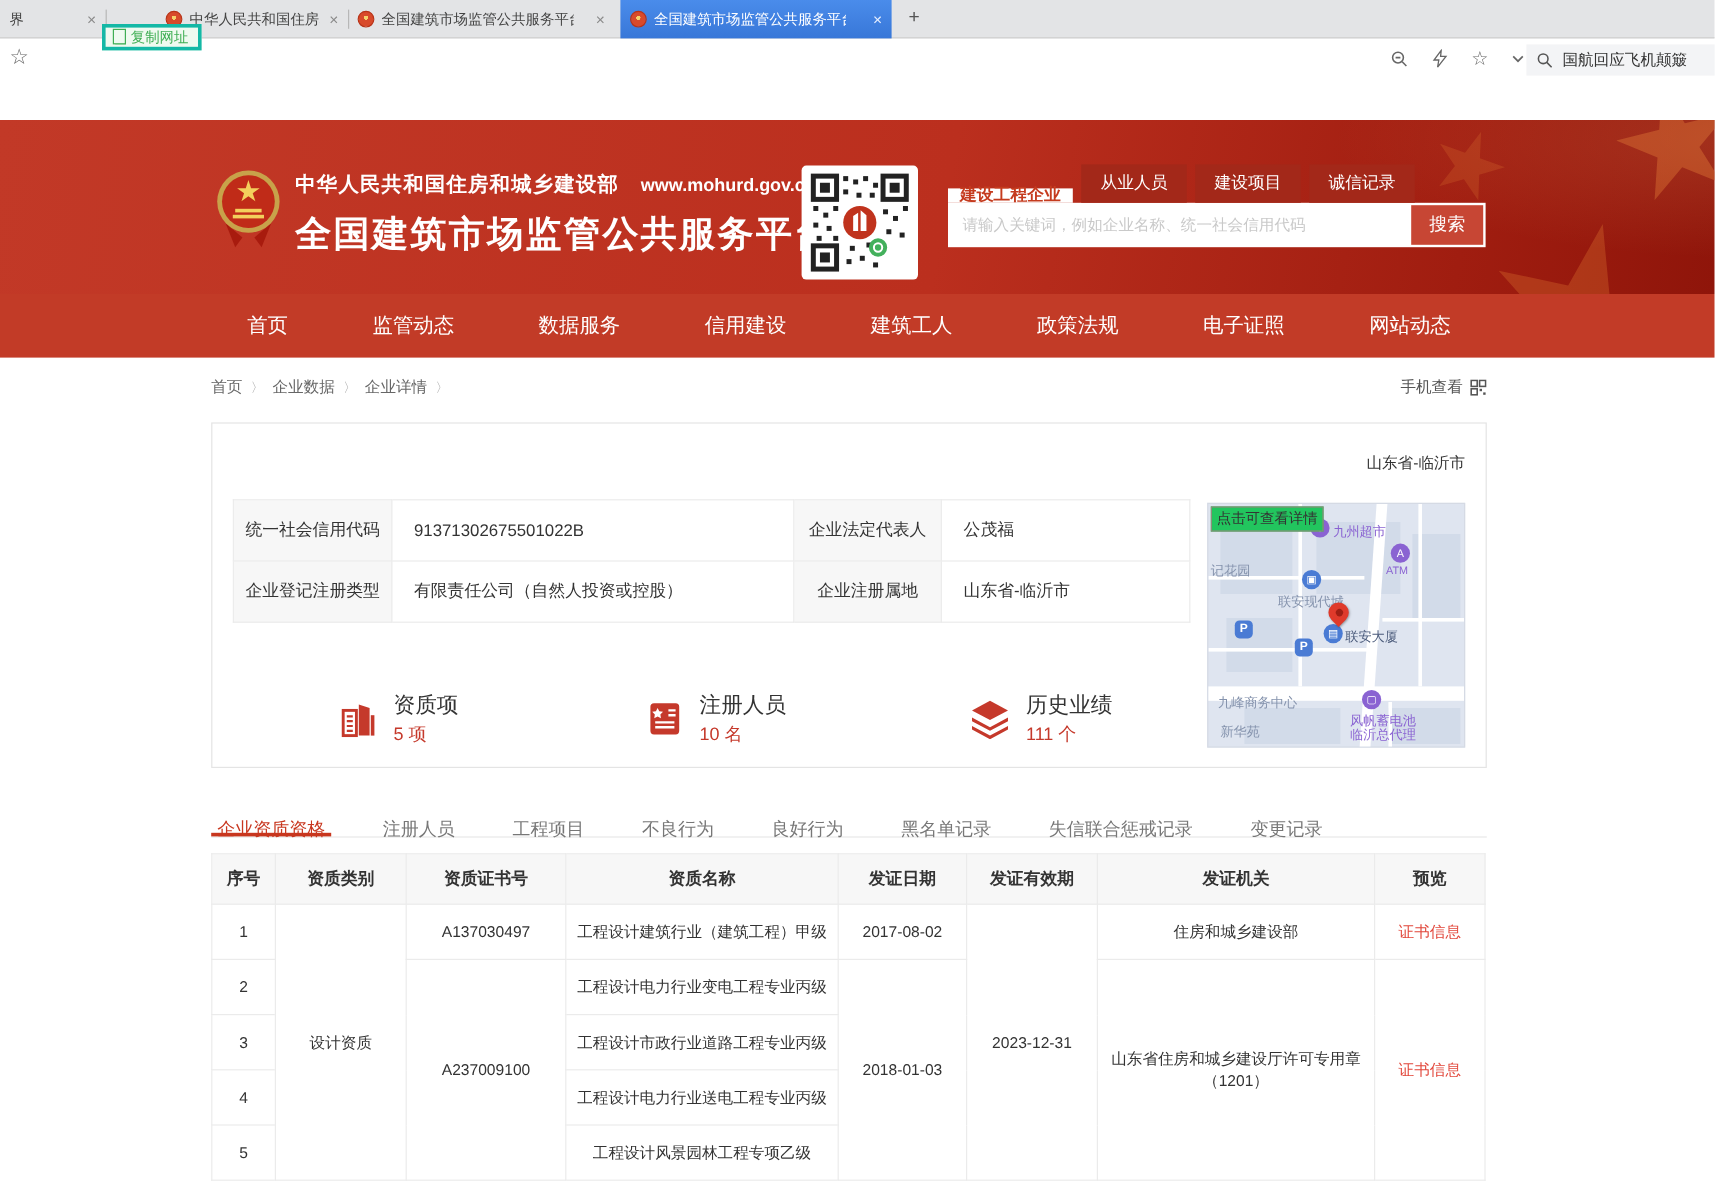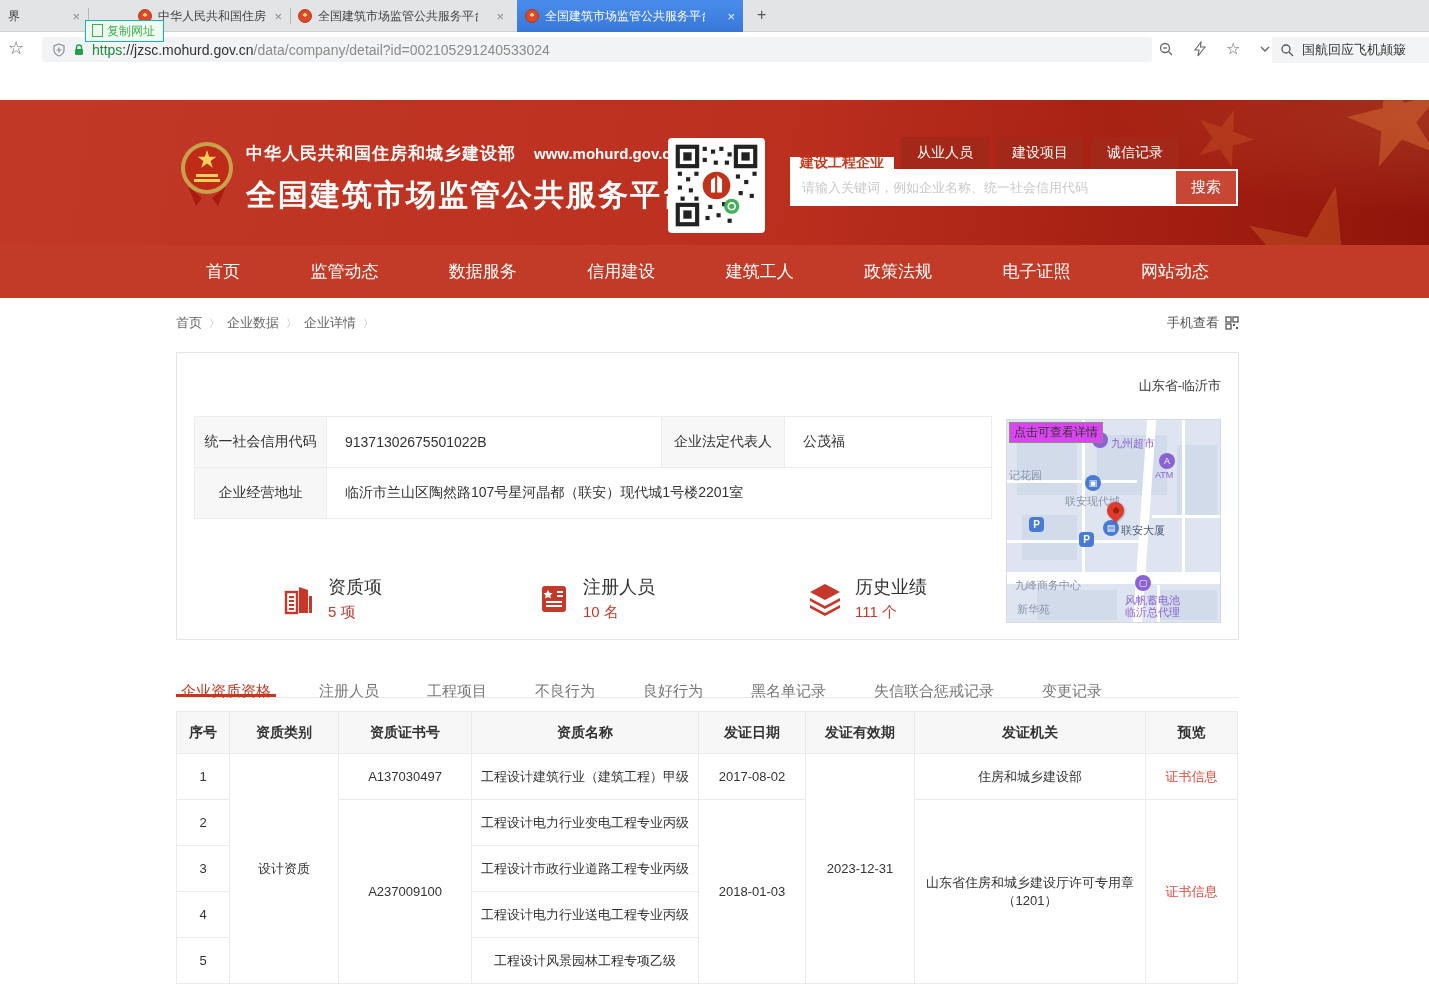--- a/index.html
+++ b/index.html
@@ -15,21 +15,21 @@
   .tab-2 { left:290px; width:222px; }
   .tab-active { left:517px; width:226px; background:linear-gradient(180deg,#4a8ceb,#3877d8); color:#fff; }
   .tab-divider { position:absolute; top:8px; width:1px; height:16px; background:#b7b7b7; }
   .favicon { width:14px; height:14px; border-radius:50%; background:radial-gradient(circle at 50% 40%, #f5d26b 0 18%, #d84a2b 20% 70%, #c23a20 100%); margin-right:6px; flex:none; border:1px solid #b83318; }
   .close-icon { margin-left:auto; padding-left:8px; color:#8a8a8a; font-size:13px; cursor:pointer; }
   .tab-active .close-icon { color:#e8f0ff; }
   .close-icon::before { content:"×"; }
   .newtab-icon { position:absolute; left:757px; top:6px; font-size:16px; color:#555; cursor:pointer; }
   .newtab-icon::before { content:"+"; }
 
-  .copy-tooltip { position:absolute; left:85px; top:20px; height:22px; background:#effaf0; border:1px solid #14b8a6; color:#3fae54; font-size:12px; display:flex; align-items:center; gap:4px; padding:0 8px; z-index:5; }
+  .copy-tooltip { position:absolute; left:85px; top:20px; height:22px; background:#effaf0; border:3px solid #14b8a6; color:#3fae54; font-size:12px; display:flex; align-items:center; gap:4px; padding:0 8px; z-index:5; }
   .copy-glyph { width:9px; height:11px; border:1px solid #3fae54; position:relative; display:inline-block; }
   .copy-glyph::before { content:""; position:absolute; left:-3px; top:-3px; width:9px; height:11px; border:1px solid #3fae54; background:#effaf0; }
 
   .urlrow { position:absolute; left:0; top:33px; width:1429px; height:32px; background:#fff; display:flex; align-items:center; }
   .bm-star { position:absolute; left:8px; top:4px; font-size:18px; color:#666; cursor:pointer; }
   .urlfield { position:absolute; left:42px; top:4px; width:1110px; height:25px; background:#f2f3f5; border-radius:3px; display:flex; align-items:center; padding:0 10px; font-size:14px; }
   .url-scheme { color:#1f8a3b; }
   .url-host { color:#333; }
   .url-path { color:#8b8b8b; }
   .chrome-icons { position:absolute; left:1158px; top:6px; display:flex; gap:18px; align-items:center; color:#666; }
@@ -90,21 +90,21 @@
   .stat-1 { left:88px; } .stat-2 { left:343px; } .stat-3 { left:613px; }
   .stat-label { font-size:18px; color:#333; }
   .stat-value { font-size:15px; color:#c5392b; margin-top:4px; }
 
   
   .map { position:absolute; left:829px; top:66px; width:215px; height:204px; background:#dfe5f0; overflow:hidden; border:1px solid #d5dae4; }
   .map .block { position:absolute; background:#d2dbe9; }
   .map .road-h { position:absolute; left:-5px; width:230px; height:12px; background:#fff; }
   .map .road-v { position:absolute; top:-5px; width:9px; height:215px; background:#fff; }
   .map .lane { position:absolute; background:#fff; }
-  .map-tip { position:absolute; left:2px; top:2px; background:#d946ef; border:1px solid #8d8d7a; color:#333; font-size:12px; padding:1px 4px; z-index:4; }
+  .map-tip { position:absolute; left:2px; top:2px; background:#22c55e; border:1px solid #8d8d7a; color:#333; font-size:12px; padding:1px 4px; z-index:4; }
   .map-label { position:absolute; font-size:11px; white-space:nowrap; z-index:2; }
   .lbl-purple { color:#8a63d2; } .lbl-gray { color:#8593ad; } .lbl-dark { color:#4a5a7a; }
   .pin { position:absolute; width:16px; height:16px; border-radius:50% 50% 50% 50%; display:flex; align-items:center; justify-content:center; color:#fff; font-size:9px; z-index:2; }
   .pin::after { content:""; position:absolute; bottom:-4px; left:5px; border-left:3px solid transparent; border-right:3px solid transparent; border-top:5px solid inherit; }
   .pin-purple { background:#8a63d2; } .pin-purple::after { border-top-color:#8a63d2; }
   .pin-blue { background:#4a7bd4; } .pin-blue::after { border-top-color:#4a7bd4; }
   .p-icon { position:absolute; width:15px; height:15px; border-radius:4px; background:#4a7bd4; color:#fff; font-size:10px; font-weight:bold; text-align:center; line-height:15px; z-index:2; }
   .red-marker { position:absolute; width:17px; height:17px; background:#df3a2b; border-radius:50% 50% 50% 0; transform:rotate(-45deg); z-index:3; box-shadow:0 1px 2px rgba(0,0,0,.35); }
   .red-marker::after { content:""; position:absolute; left:5.5px; top:5.5px; width:6px; height:6px; border-radius:50%; background:#9e1f14; }
 
@@ -152,33 +152,20 @@
     <span class="newtab-icon"></span>
   </div>
 
   <div class="copy-tooltip">
     <span class="copy-glyph"></span>
     <span>复制网址</span>
   </div>
 
   <div class="urlrow">
     <span class="bm-star">☆</span>
-    <div class="urlfield">
-      <svg class="i14" viewBox="0 0 14 14" style="margin-right:6px">
-        <path d="M7 1 L12 3 V7 C12 10 9.5 12 7 13 C4.5 12 2 10 2 7 V3 Z" fill="none" stroke="#8a8f98" stroke-width="1.2"></path>
-        <path d="M7 4.5 V9.5 M4.5 7 H9.5" stroke="#8a8f98" stroke-width="1.2"></path>
-      </svg>
-      <svg class="i14" viewBox="0 0 14 14" style="margin-right:6px">
-        <rect x="3" y="6" width="8" height="6" rx="1" fill="#23a04b"></rect>
-        <path d="M4.5 6 V4.5 a2.5 2.5 0 0 1 5 0 V6" fill="none" stroke="#23a04b" stroke-width="1.4"></path>
-      </svg>
-      <span class="url-scheme">https</span>
-        <span class="url-host">://jzsc.mohurd.gov.cn</span>
-        <span class="url-path">/data/company/detail?id=002105291240533024</span>
-    </div>
     <div class="chrome-icons">
       <svg class="i16" viewBox="0 0 16 16">
         <circle cx="7" cy="7" r="4.5" fill="none" stroke="#666" stroke-width="1.3"></circle>
         <path d="M5 7 H9" stroke="#666" stroke-width="1.3"></path>
         <path d="M10.5 10.5 L14 14" stroke="#666" stroke-width="1.3"></path>
       </svg>
       <svg class="i16" viewBox="0 0 16 16">
         <path d="M9 1 L3 9 H7 L6 15 L13 6 H8.5 Z" fill="none" stroke="#666" stroke-width="1.1"></path>
       </svg>
       <span style="font-size:16px;color:#666;cursor:pointer">☆</span>
@@ -309,22 +296,24 @@
 
       <table class="info-table">
         <tbody>
             <tr>
           <td class="lbl">统一社会信用代码</td>
           <td class="val">91371302675501022B</td>
           <td class="lbl2">企业法定代表人</td>
           <td class="val2">公茂福</td>
         </tr>
         <tr>
-          <td class="lbl">企业经营地址</td>
-          <td class="val" colspan="3">临沂市兰山区陶然路107号星河晶都（联安）现代城1号楼2201室</td>
+          <td class="lbl">企业登记注册类型</td>
+          <td class="val">有限责任公司（自然人投资或控股）</td>
+          <td class="lbl2">企业注册属地</td>
+          <td class="val2">山东省-临沂市</td>
         </tr>
       </tbody>
         </table>
 
       <div class="stats">
         <div class="stat stat-1">
           <svg width="34" height="34" viewBox="0 0 34 34">
             <rect x="4" y="10" width="11" height="21" fill="none" stroke="#c5392b" stroke-width="2.4"></rect>
             <path d="M7 15 h5 M7 19 h5 M7 23 h5 M7 27 h5" stroke="#c5392b" stroke-width="1.8"></path>
             <path d="M17 31 V5 l9 3 v23" fill="#c5392b"></path>

